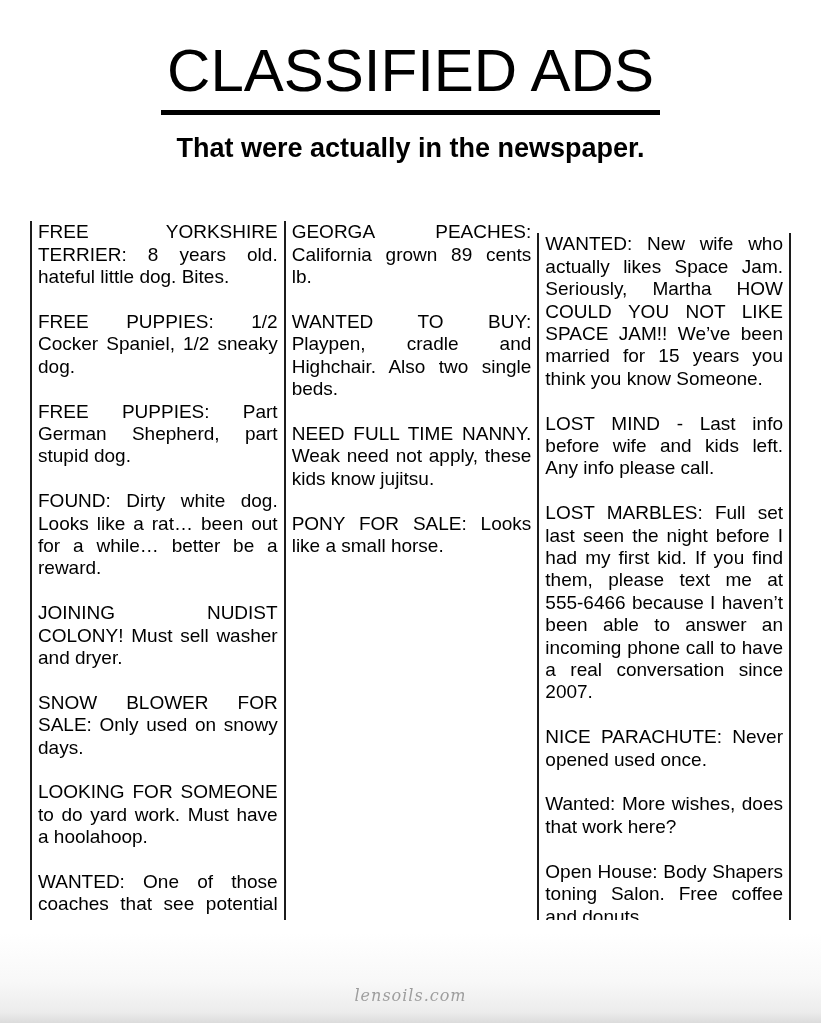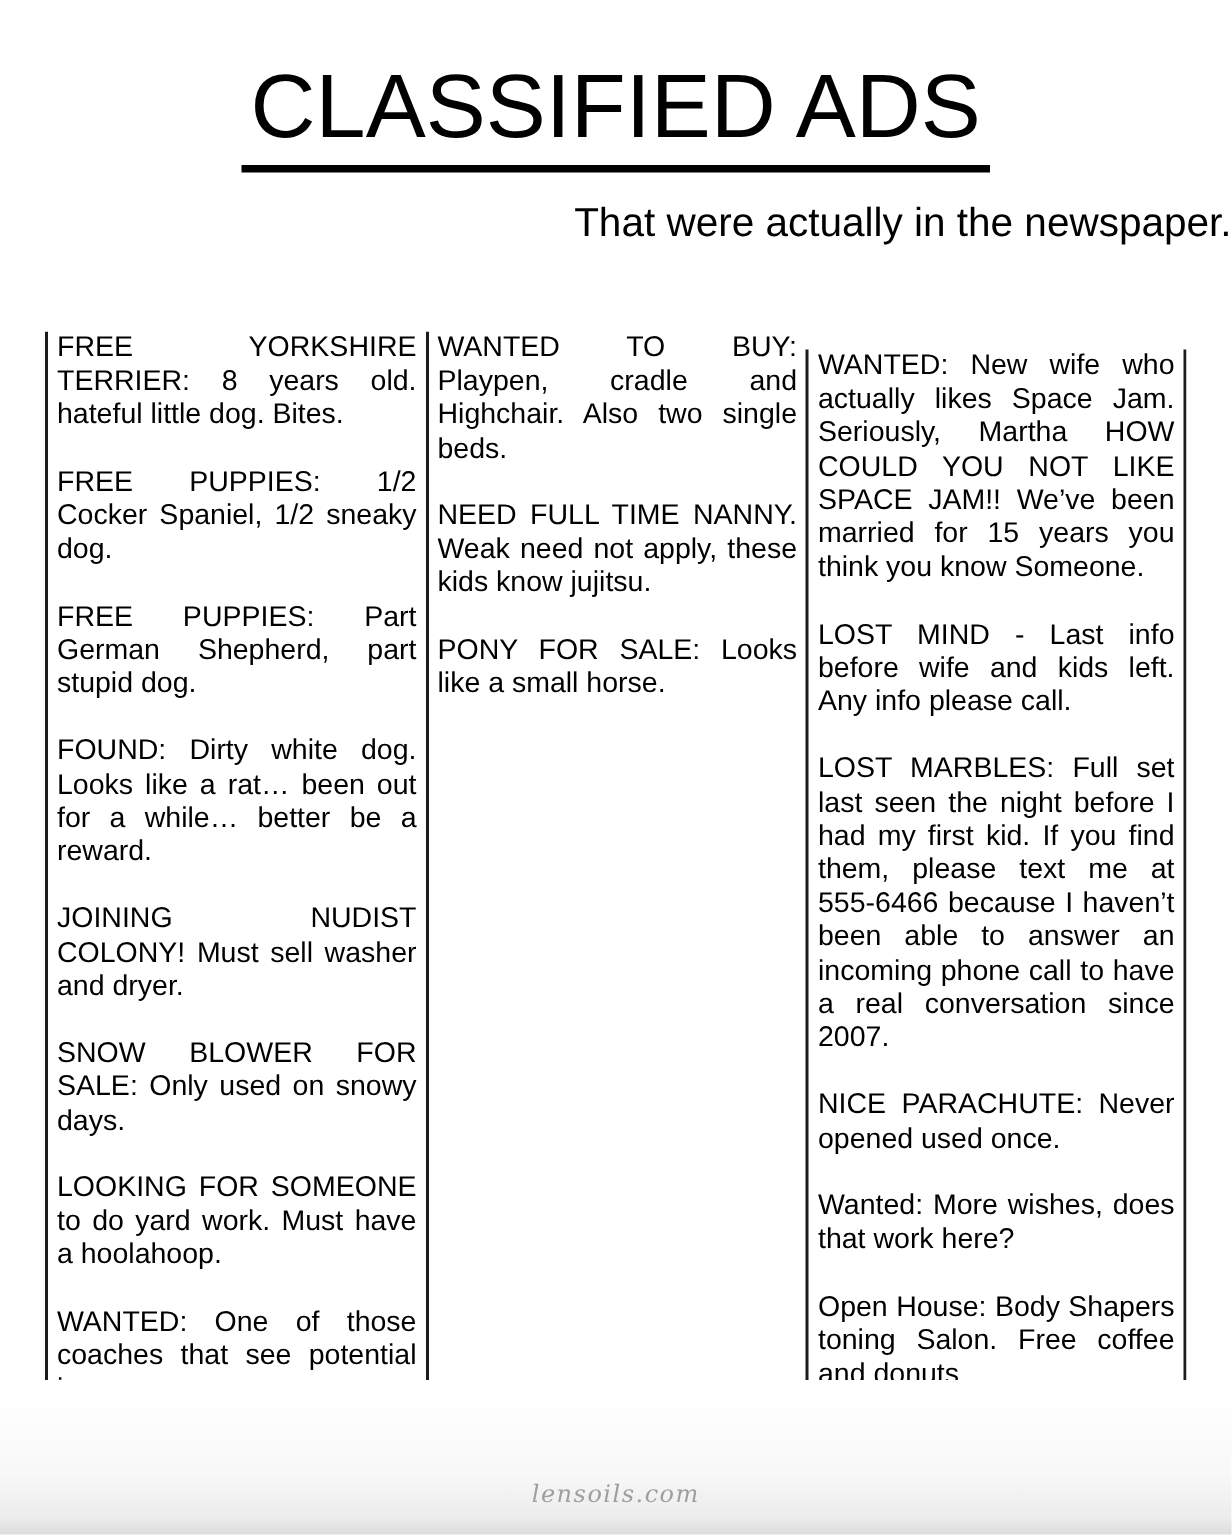--- a/index.html
+++ b/index.html
@@ -32,23 +32,22 @@
     font-weight: 400;
     letter-spacing: 0px;
     padding: 0 6px 9px 6px;
     border-bottom: 5px solid #000;
     white-space: nowrap;
   }
   .subtitle {
     margin: 0;
     margin-top: 17px;
     font-size: 27px;
-    font-weight: 400;
+    font-weight: 700;
     line-height: 1.2;
-    text-align: right;
   }
   .columns {
     margin: 57px 30px 0 30px;
     height: 699px;
     display: grid;
     grid-template-columns: 1fr 1fr 1fr;
     overflow: hidden;
   }
   .col {
     border-left: 2px solid #1c1c1c;
@@ -109,20 +108,21 @@
         <p>FREE YORKSHIRE TERRIER: 8 years old. hateful little dog. Bites.</p>
         <p>FREE PUPPIES: 1/2 Cocker Spaniel, 1/2 sneaky dog.</p>
         <p>FREE PUPPIES: Part German Shepherd, part stupid dog.</p>
         <p>FOUND: Dirty white dog. Looks like a rat… been out for a while… better be a reward.</p>
         <p>JOINING NUDIST COLONY! Must sell washer and dryer.</p>
         <p>SNOW BLOWER FOR SALE: Only used on snowy days.</p>
         <p>LOOKING FOR SOMEONE to do yard work. Must have a hoolahoop.</p>
         <p>WANTED: One of those coaches that see potential in me.</p>
       </div>
     <div class="col">
+        <p>GEORGA PEACHES: California grown 89 cents lb.</p>
         <p>WANTED TO BUY: Playpen, cradle and Highchair. Also two single beds.</p>
         <p>NEED FULL TIME NANNY. Weak need not apply, these kids know jujitsu.</p>
         <p>PONY FOR SALE: Looks like a small horse.</p>
       </div>
     <div class="col">
         <p>WANTED: New wife who actually likes Space Jam. Seriously, Martha HOW COULD YOU NOT LIKE SPACE JAM!! We’ve been married for 15 years you think you know Someone.</p>
         <p>LOST MIND - Last info before wife and kids left. Any info please call.</p>
         <p>LOST MARBLES: Full set last seen the night before I had my first kid. If you find them, please text me at 555-6466 because I haven’t been able to answer an incoming phone call to have a real conversation since 2007.</p>
         <p>NICE PARACHUTE: Never opened used once.</p>
         <p>Wanted: More wishes, does that work here?</p>

